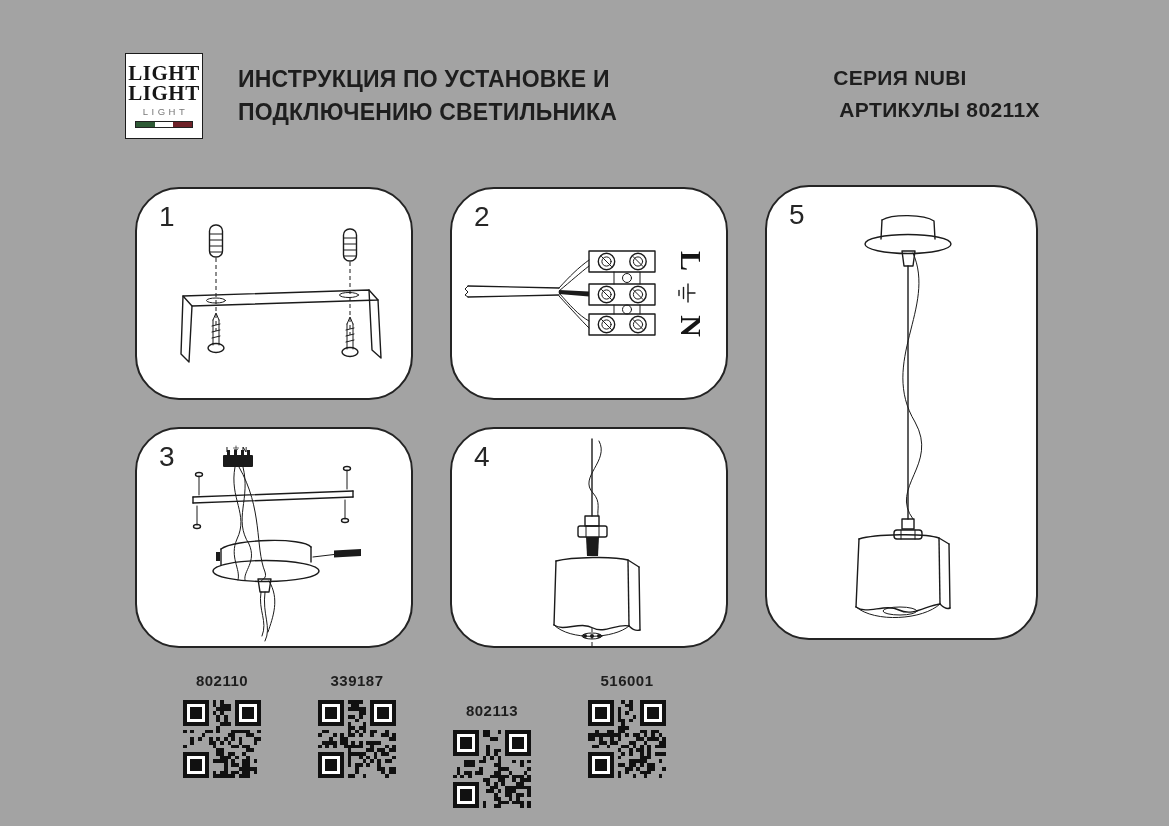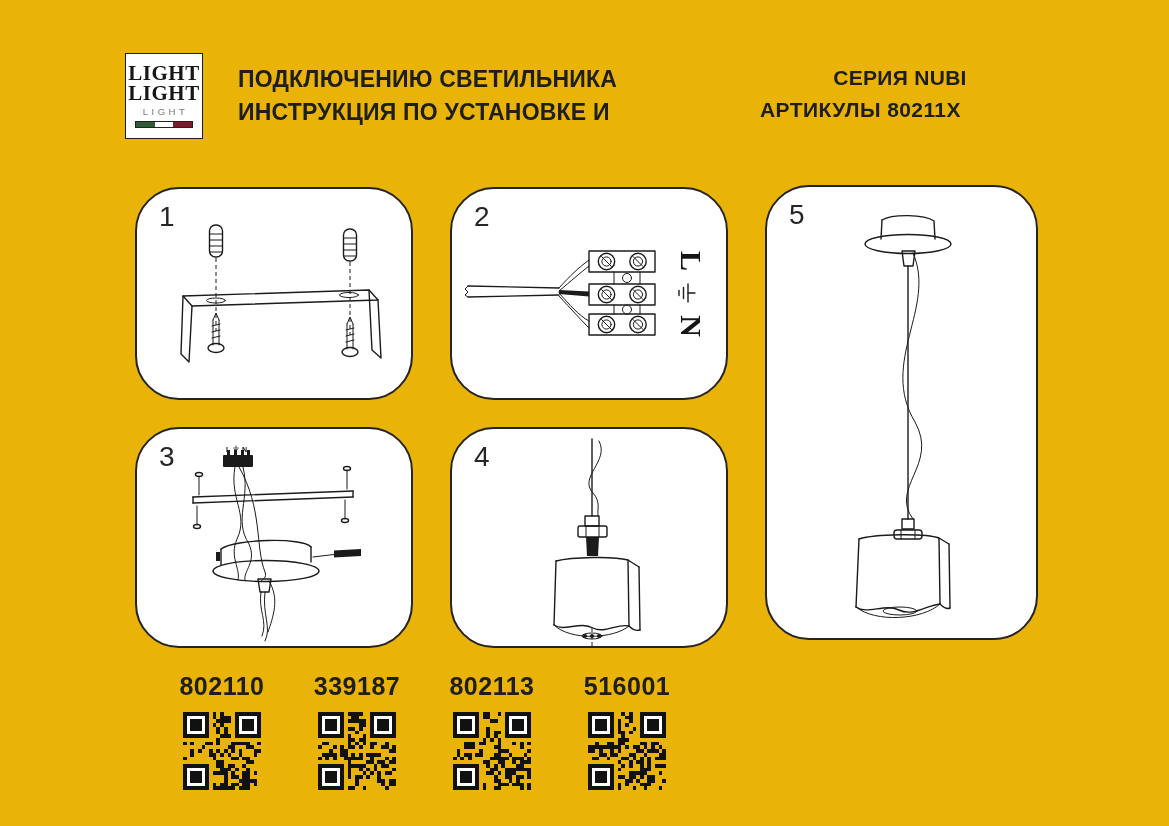--- a/index.html
+++ b/index.html
@@ -1,51 +1,51 @@
 <!DOCTYPE html>
 <html><head>
 <meta charset="utf-8">
 <style>
   html,body{margin:0;padding:0;background:#fff;}
-  .page{position:relative;width:1169px;height:826px;background:#eab308;overflow:hidden;
+  .page{position:relative;width:1169px;height:826px;background:#a3a3a3;overflow:hidden;
         font-family:"Liberation Sans",sans-serif;color:#1b1b1b;}
 
   
   .logo-box{position:absolute;left:125px;top:53px;width:78px;height:86px;
             border:1.5px solid #1b1b1b;background:#fff;text-align:center;box-sizing:border-box;}
   .logo-word{font-family:"Liberation Serif",serif;font-weight:bold;font-size:21px;
              line-height:20px;letter-spacing:.5px;color:#161616;}
   .logo-word.first{margin-top:9px;}
   .logo-group{font-size:9.5px;letter-spacing:3.5px;color:#777;margin-top:3px;margin-left:3px;
               font-family:"Liberation Sans",sans-serif;}
   .logo-flag{position:relative;margin:4px auto 0;width:58px;height:7px;border:1px solid #222;
              display:flex;box-sizing:border-box;}
   .logo-flag span{flex:1;height:100%;}
 
   .title{position:absolute;left:238px;top:63px;width:420px;font-size:23px;font-weight:bold;
          line-height:33px;color:#1e1e1e;letter-spacing:.2px;}
   .series{position:absolute;left:760px;top:66px;width:280px;text-align:center;
           font-size:21px;font-weight:bold;color:#1e1e1e;letter-spacing:.3px;}
-  .articles-title{position:absolute;left:760px;top:98px;width:280px;text-align:left;
+  .articles-title{position:absolute;left:760px;top:98px;width:280px;text-align:right;
           font-size:21px;font-weight:bold;color:#1e1e1e;letter-spacing:.4px;}
 
   
   .panel{position:absolute;border:2px solid #242424;border-radius:44px;background:#fff;box-sizing:border-box;}
   .p1{left:135px;top:187px;width:278px;height:213px;}
   .p2{left:450px;top:187px;width:278px;height:213px;}
   .p3{left:135px;top:427px;width:278px;height:221px;}
   .p4{left:450px;top:427px;width:278px;height:221px;}
   .p5{left:765px;top:185px;width:273px;height:455px;}
   .step-num{position:absolute;left:22px;top:12px;font-size:28px;color:#262626;}
   .panel svg{position:absolute;left:0;top:0;}
 
   
   .article{position:absolute;top:672px;width:110px;text-align:center;}
-  .a1{left:167px;} .a2{left:302px;} .a3{left:437px;} .a4{left:572px;}
-  .article .code{font-size:25px;font-weight:bold;color:#1e1e1e;letter-spacing:.5px;}
+  .a1{left:167px;} .a2{left:302px;} .a3{left:437px;margin-top:30px;} .a4{left:572px;}
+  .article .code{font-size:15px;font-weight:bold;color:#1e1e1e;letter-spacing:.5px;}
   .article svg{margin-top:11px;width:78px;height:78px;}
 
   svg .ln{stroke:#1b1b1b;stroke-width:1.4;fill:none;stroke-linecap:round;stroke-linejoin:round;}
   svg .lt{stroke:#1b1b1b;stroke-width:1;fill:none;stroke-linecap:round;}
   svg .fill{fill:#1b1b1b;stroke:none;}
   svg .dash{stroke:#1b1b1b;stroke-width:1;fill:none;stroke-dasharray:4 3;}
   svg text{fill:#151515;}
 </style>
 </head>
 <body>
@@ -57,22 +57,22 @@
     <div class="logo-word">LIGHT</div>
     <div class="logo-group">LIGHT</div>
     <div class="logo-flag">
       <span style="background: rgb(46, 90, 53);"></span>
       <span style="background: rgb(255, 255, 255);"></span>
       <span style="background: rgb(110, 33, 40);"></span>
     </div>
   </div>
 
   <div class="title">
+    <div>ИНСТРУКЦИЯ ПО УСТАНОВКЕ И</div>
     <div>ПОДКЛЮЧЕНИЮ СВЕТИЛЬНИКА</div>
-    <div>ИНСТРУКЦИЯ ПО УСТАНОВКЕ И</div>
   </div>
 
   <div class="series">СЕРИЯ NUBI</div>
   <div class="articles-title">АРТИКУЛЫ 80211X</div>
 
   <div class="panel p1">
     <div class="step-num">1</div>
     <svg width="278" height="213" viewBox="0 0 278 213">
 
       <rect class="ln" x="72.5" y="36" width="13" height="32" rx="6"></rect>

